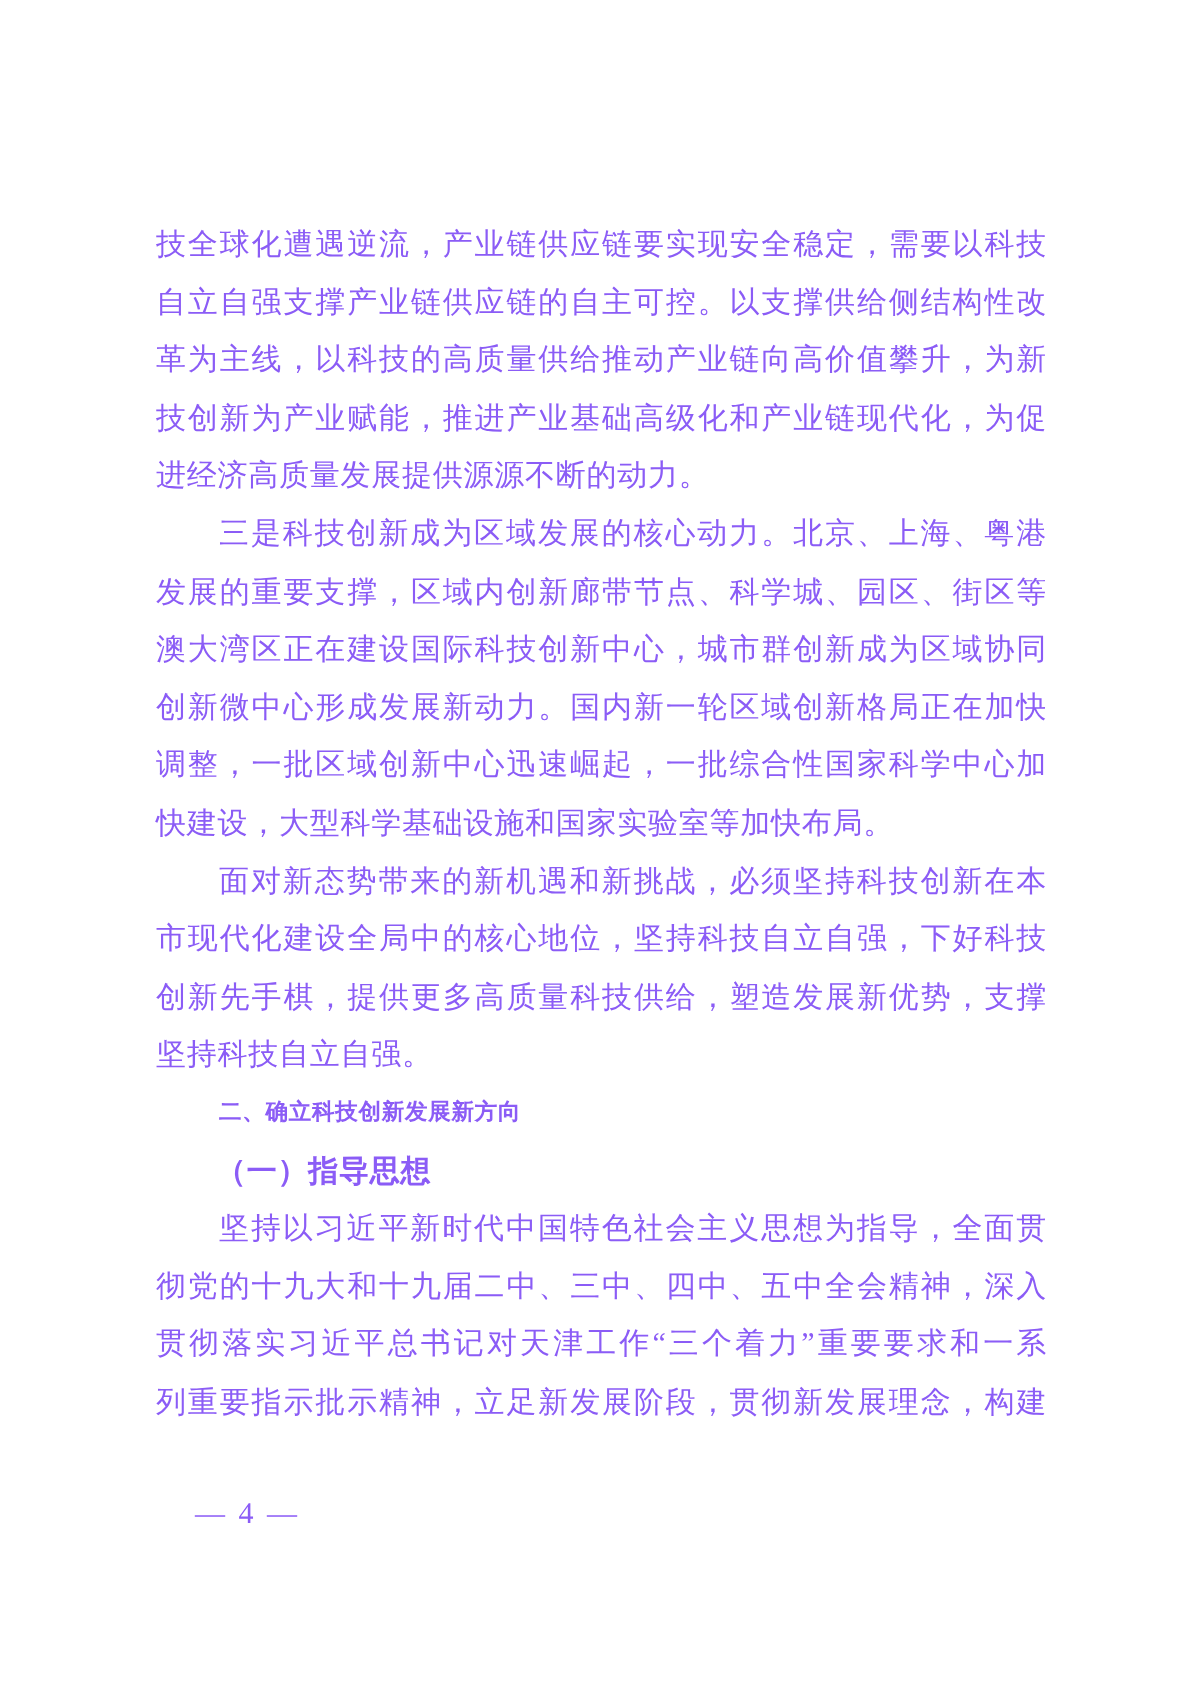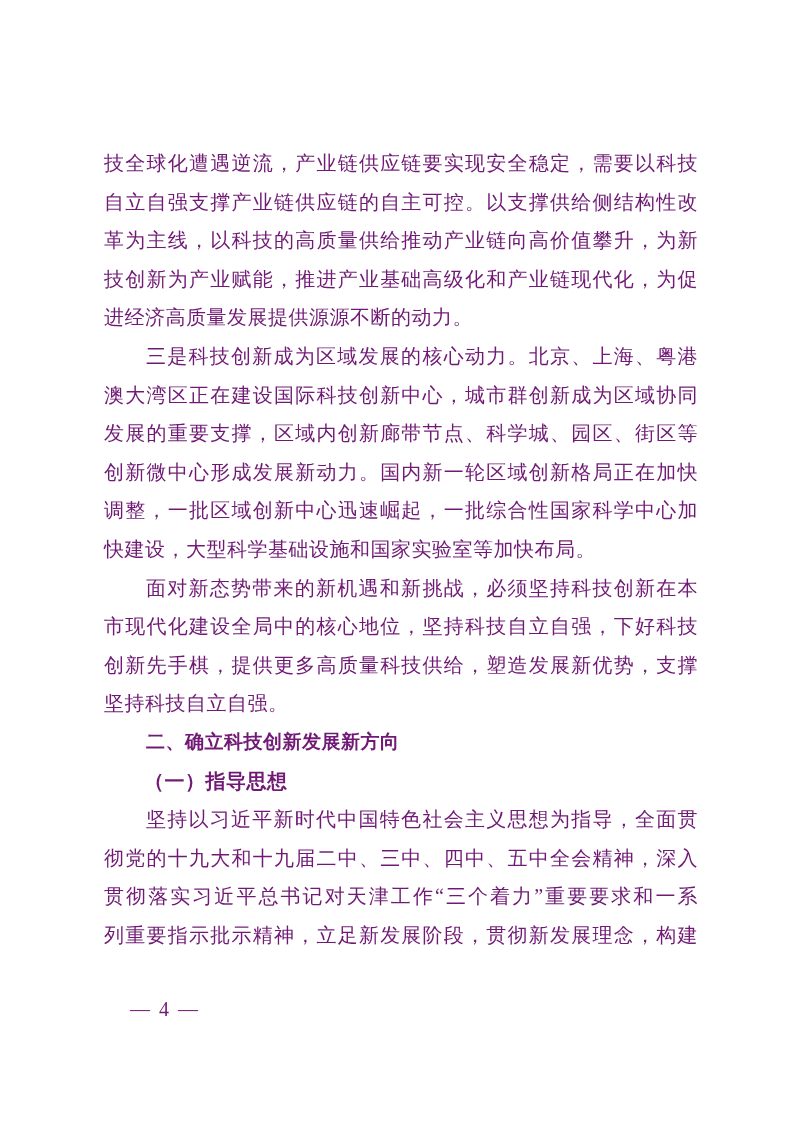--- a/index.html
+++ b/index.html
@@ -5,21 +5,21 @@
   html, body {
     margin: 0;
     padding: 0;
     background: #ffffff;
   }
   .page {
     position: relative;
     width: 794px;
     height: 1123px;
     background: #ffffff;
-    color: #701a75;
+    color: #8b5cf6;
     font-family: "Liberation Serif", "DejaVu Serif", serif;
     overflow: hidden;
     border-radius: 15px;
   }
   .content {
     position: absolute;
     left: 104px;
     top: 144px;
     width: 594px;
   }
@@ -38,21 +38,21 @@
   .line.indent {
     text-indent: 42px;
   }
   .line.end {
     text-align: right;
     text-align-last: left;
   }
   .line.heading {
     font-family: "Liberation Sans", "DejaVu Sans", sans-serif;
     font-weight: bold;
-    font-size: 19px;
+    font-size: 15px;
     text-align: left;
     text-align-last: left;
     text-indent: 42px;
   }
   .line.subheading {
     text-align: left;
     text-align-last: left;
     text-indent: 40px;
     font-weight: bold;
   }
@@ -76,22 +76,22 @@
     <div>
       <div class="line">技全球化遭遇逆流，产业链供应链要实现安全稳定，需要以科技</div>
       <div class="line">自立自强支撑产业链供应链的自主可控。以支撑供给侧结构性改</div>
       <div class="line">革为主线，以科技的高质量供给推动产业链向高价值攀升，为新</div>
       <div class="line">技创新为产业赋能，推进产业基础高级化和产业链现代化，为促</div>
       <div class="line end">进经济高质量发展提供源源不断的动力。</div>
     </div>
 
     <div>
       <div class="line indent">三是科技创新成为区域发展的核心动力。北京、上海、粤港</div>
+      <div class="line">发展的重要支撑，区域内创新廊带节点、科学城、园区、街区等</div>
       <div class="line">澳大湾区正在建设国际科技创新中心，城市群创新成为区域协同</div>
-      <div class="line">发展的重要支撑，区域内创新廊带节点、科学城、园区、街区等</div>
       <div class="line">创新微中心形成发展新动力。国内新一轮区域创新格局正在加快</div>
       <div class="line">调整，一批区域创新中心迅速崛起，一批综合性国家科学中心加</div>
       <div class="line end">快建设，大型科学基础设施和国家实验室等加快布局。</div>
     </div>
 
     <div>
       <div class="line indent">面对新态势带来的新机遇和新挑战，必须坚持科技创新在本</div>
       <div class="line">市现代化建设全局中的核心地位，坚持科技自立自强，下好科技</div>
       <div class="line">创新先手棋，提供更多高质量科技供给，塑造发展新优势，支撑</div>
       <div class="line end">坚持科技自立自强。</div>

